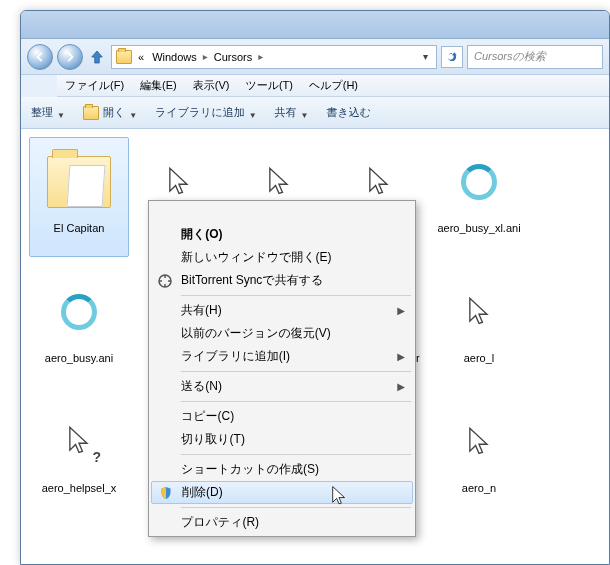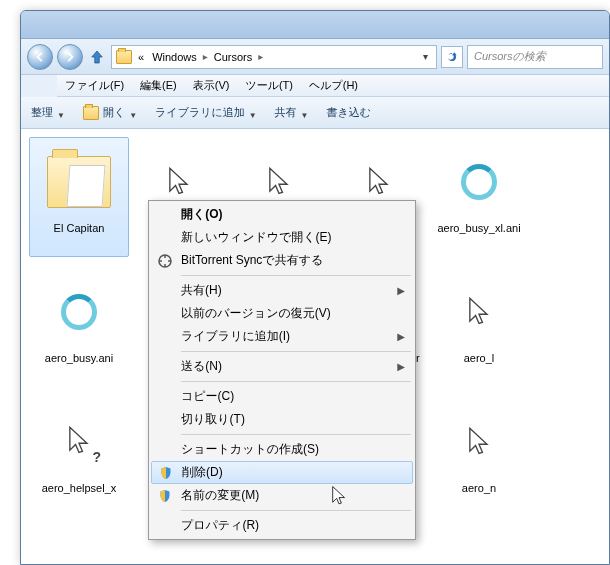--- a/index.html
+++ b/index.html
@@ -34,21 +34,21 @@
   .big-folder::before { content: ""; position: absolute; top: -8px; left: 4px; width: 24px; height: 8px; background: #fadf8f; border: 1px solid #d4ae55; border-bottom: none; border-radius: 2px 2px 0 0; }
   .big-folder::after { content: ""; position: absolute; left: 20px; top: 8px; width: 34px; height: 40px; background: #fff; border: 1px solid #ccc; transform: skewX(-4deg); }
   .cursor-arrow { width: 24px; height: 32px; }
   .busy-ring { width: 36px; height: 36px; border: 5px solid #6ecbe0; border-top-color: #2aa1c2; border-radius: 50%; }
   .help-cursor { position: relative; }
   .help-cursor .q { position: absolute; right: -10px; bottom: -6px; font-size: 14px; color: #444; font-weight: bold; }
   .move-cursor { width: 32px; height: 32px; }
   
   .ctxmenu { position: absolute; left: 148px; top: 200px; width: 268px; background: #f4f4f4; border: 1px solid #9a9a9a; box-shadow: 3px 3px 8px rgba(0,0,0,.3); font-size: 12px; padding: 2px; }
   .ctxmenu .mi { display: flex; align-items: center; height: 23px; padding: 0 8px 0 30px; position: relative; white-space: nowrap; }
-  .ctxmenu .mi.bold { font-weight: bold; }
+  .ctxmenu .mi.bold { font-weight: bold; margin-top: 20px; }
   .ctxmenu .mi.hover { background: linear-gradient(#e8f2fd,#d0e5fb); border: 1px solid #a6c8ea; border-radius: 2px; }
   .ctxmenu .sep { height: 1px; background: #d0d0d0; margin: 3px 2px 3px 30px; }
   .ctxmenu .arrow { margin-left: auto; font-size: 10px; color: #555; }
   .ctxmenu .micon { position: absolute; left: 6px; width: 16px; height: 16px; display: flex; align-items: center; justify-content: center; }
   .shield { width: 12px; height: 14px; }
   .cursor-overlay { position: absolute; left: 330px; top: 485px; width: 18px; height: 22px; pointer-events: none; }
 </style>
 </head>
 <body>
 
@@ -279,29 +279,20 @@
     </div>
   <div class="mi hover">
     <span class="micon">
         <svg class="shield" viewBox="0 0 16 18">
           <path d="M8 1l6 2v5c0 5-3 8-6 9-3-1-6-4-6-9V3z" fill="#3b8ed8"></path>
           <path d="M8 1v16c-3-1-6-4-6-9V3z" fill="#f5c23e"></path>
         </svg>
       </span>
     <span>削除(D)</span>
   </div>
-  <div class="mi">
-    <span class="micon">
-        <svg class="shield" viewBox="0 0 16 18">
-          <path d="M8 1l6 2v5c0 5-3 8-6 9-3-1-6-4-6-9V3z" fill="#3b8ed8"></path>
-          <path d="M8 1v16c-3-1-6-4-6-9V3z" fill="#f5c23e"></path>
-        </svg>
-      </span>
-    <span>名前の変更(M)</span>
-  </div>
   <div class="sep"></div>
   <div class="mi">
       <span>プロパティ(R)</span>
     </div>
 </div>
 
 <svg class="cursor-overlay" viewBox="0 0 20 28">
   <path d="M2 2l0 20 5-5 3 7 3-1-3-7 7 0z" fill="#fff" stroke="#000" stroke-width="1"></path>
 </svg>
 

